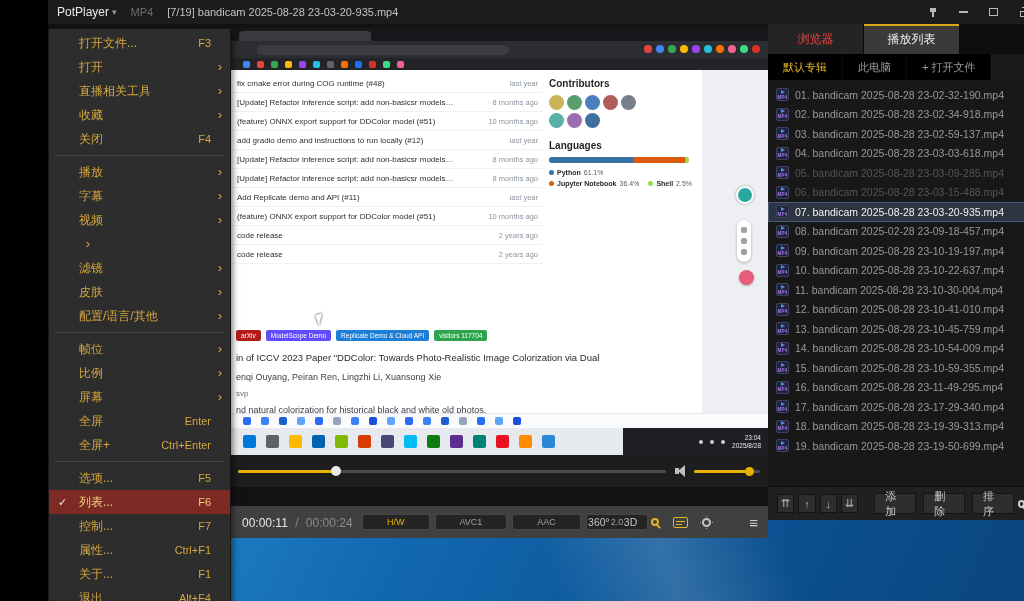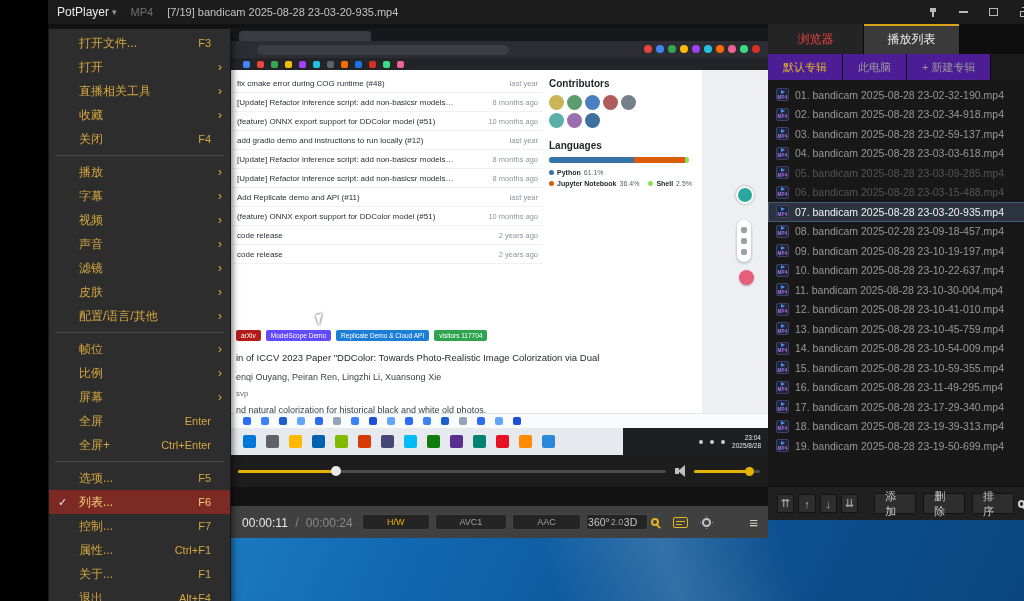--- a/index.html
+++ b/index.html
@@ -141,21 +141,21 @@
   .burger { font-size:15px; color:#cfcfcf; margin-left:24px; }
 
   
   .rpanel { position:absolute; left:720px; top:24px; width:304px; height:496px; background:#141414; }
   .rtabs { position:absolute; top:0; left:0; right:0; height:30px; background:#0e0e0e; display:flex; }
   .rtab { width:96px; height:100%; display:flex; align-items:center; justify-content:center;
     font-size:12px; color:#ef4444; background:#242424; border-right:1px solid #0a0a0a; }
   .rtab[data-state="active"] { background:#3a3a3a; color:#ececec; box-shadow:inset 0 2px 0 #d9a516; }
   .albums { position:absolute; top:30px; left:0; right:0; height:26px; background:#161616; display:flex; }
   .album { padding:0 15px; display:flex; align-items:center; font-size:11px; color:#9a9a9a;
-    background:#4c1d95; border-right:1px solid #0a0a0a; white-space:nowrap; }
+    background:#000000; border-right:1px solid #0a0a0a; white-space:nowrap; }
   .album[data-state="active"] { color:#e2b42d; }
   .albums .filler { flex:1; background:#1b1b1b; }
   .plist { position:absolute; top:56px; left:0; right:0; bottom:34px; background:#181818; padding-top:5px; overflow:hidden; }
   .pl-item { height:19.5px; display:flex; align-items:center; padding:0 8px; font-size:10.5px; color:#989898; }
   .pl-item[data-state="played"] { color:#555; }
   .pl-item[data-state="current"] { color:#f2f2f2; background:#2c3440; box-shadow:inset 0 0 0 1px #49597a; }
   .pl-icon { width:13px; height:13px; border-radius:2px; background:#20243a; border:1px solid #3d4166;
     display:flex; flex-direction:column; align-items:center; justify-content:center; flex:none; }
   .pl-tri { width:0; height:0; border-left:4px solid #4f8fe8; border-top:2.5px solid transparent; border-bottom:2.5px solid transparent; }
   .pl-ext { font-size:4.5px; line-height:5px; color:#a57ae8; font-weight:bold; margin-top:1px; letter-spacing:.2px; }
@@ -353,21 +353,21 @@
         <span class="gear"></span>
         <span class="burger">≡</span>
       </div>
     </div>
 
     <div class="rpanel">
       <div class="rtabs">
         <div style="display:contents"><div class="rtab">浏览器</div><div class="rtab" data-state="active">播放列表</div></div>
       </div>
       <div class="albums">
-        <div style="display:contents"><div class="album" data-state="active">默认专辑</div><div class="album">此电脑</div><div class="album">+ 新建专辑</div></div>
+        <div style="display:contents"><div class="album" data-state="active">默认专辑</div><div class="album">此电脑</div><div class="album">+ 打开文件</div></div>
         <div class="filler"></div>
       </div>
       <div class="plist">
         <div style="display:contents"><div class="pl-item">
             <span class="pl-icon">
               <span class="pl-tri"></span>
               <span class="pl-ext">MP4</span>
             </span>
             <span class="pl-name">01. bandicam 2025-08-28 23-02-32-190.mp4</span>
             <span class="pl-dur"></span>
@@ -551,21 +551,20 @@
         <span class="mi-label">字幕</span>
         <span class="mi-shortcut"></span>
         <span class="mi-arrow">›</span>
       </div><div class="menu-row">
         <span class="mi-check"></span>
         <span class="mi-label">视频</span>
         <span class="mi-shortcut"></span>
         <span class="mi-arrow">›</span>
       </div><div class="menu-row">
         <span class="mi-check"></span>
-        <span class="mi-label">声音</span>
         <span class="mi-shortcut"></span>
         <span class="mi-arrow">›</span>
       </div><div class="menu-row">
         <span class="mi-check"></span>
         <span class="mi-label">滤镜</span>
         <span class="mi-shortcut"></span>
         <span class="mi-arrow">›</span>
       </div><div class="menu-row">
         <span class="mi-check"></span>
         <span class="mi-label">皮肤</span>

